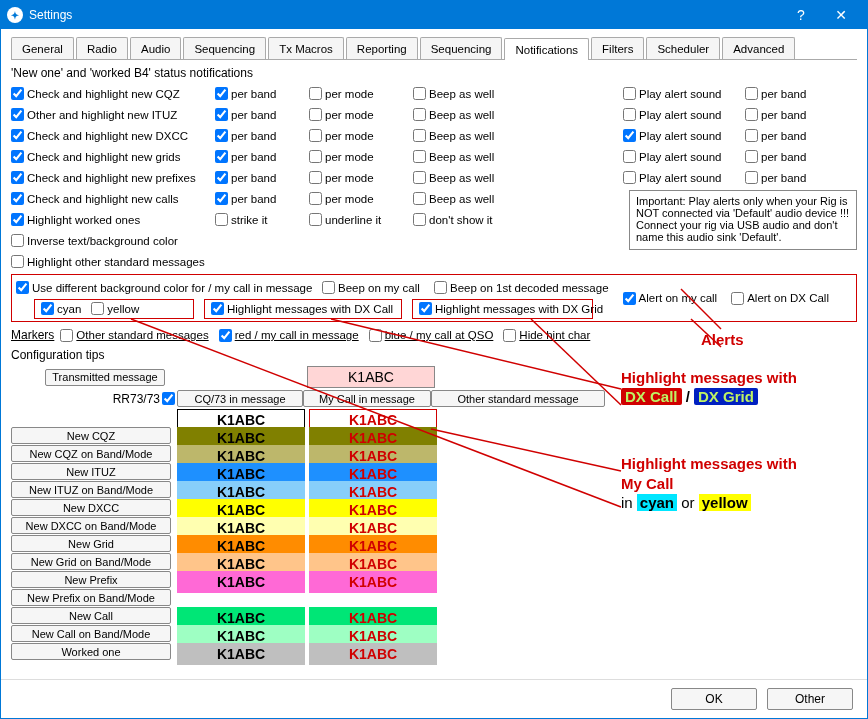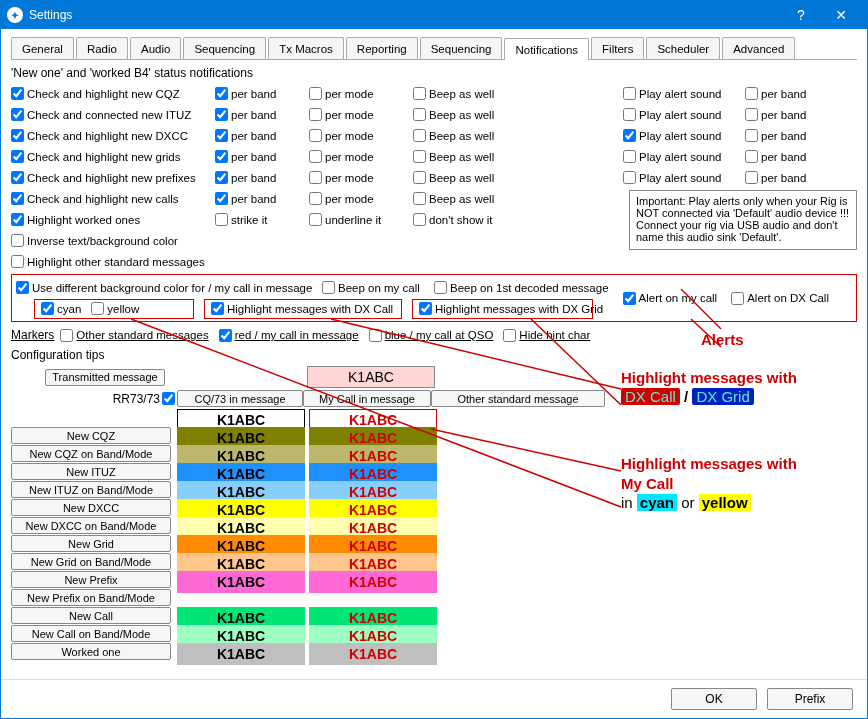--- a/index.html
+++ b/index.html
@@ -24,21 +24,21 @@
   .markers-row { display: flex; align-items: center; margin: 6px 0; gap: 6px; text-decoration: underline; }
   .config-tips { margin: 4px 0; }
   .color-table { margin-top: 4px; }
   .color-table .row { display: flex; height: 18px; align-items: stretch; }
   .btn-label { width: 160px; border: 1px solid #888; border-radius: 2px; text-align: center; font-size: 11px; background: #f6f6f6; cursor: pointer; display:flex;align-items:center;justify-content:center; margin-right: 6px; height:17px;}
   .swatch { width: 128px; text-align: center; font-size: 14px; font-weight: bold; display:flex;align-items:center;justify-content:center; border-bottom: 0px solid #ddd; height:22px;}
   .swatch + .swatch { margin-left: 4px; }
   .footer { display: flex; justify-content: flex-end; padding: 8px 14px; gap: 10px; border-top: 1px solid #ddd; }
   .footer button { width: 86px; height: 22px; border: 1px solid #888; border-radius: 2px; background: #f6f6f6; cursor: pointer; font-size: 12px;}
   .annot { position: absolute; font-size: 15px; font-weight: bold; color: #d00000; }
-  .badge { color: #5eead4; font-weight: normal; padding: 0 4px; border-radius: 2px; }
+  .badge { color: #bef264; font-weight: bold; padding: 0 4px; border-radius: 2px; }
   .cyan-bg { background: #00e6ff; color: #000; font-weight: bold; padding: 0 3px;}
   .yellow-bg { background: #ffff00; color: #000; font-weight: bold; padding: 0 3px;}
   svg.line { position:absolute; pointer-events:none; z-index: 5;}
 </style>
 </head>
 <body>
 
 <div class="window">
   <div class="titlebar">
     <div class="icon">✦</div>
@@ -81,21 +81,21 @@
                 <label>per mode</label>
               </span>
               <span class="check" style="width:110px;">
                 <input type="checkbox" style="">
                 <label>Beep as well</label>
               </span>
             </div>
             <div class="check-row">
               <span class="check" style="width:200px;">
                 <input type="checkbox" checked="" style="">
-                <label>Check and connected new ITUZ</label>
+                <label>Other and highlight new ITUZ</label>
               </span>
               <span class="check" style="width:90px;">
                 <input type="checkbox" checked="" style="">
                 <label>per band</label>
               </span>
               <span class="check" style="width:100px;">
                 <input type="checkbox" style="">
                 <label>per mode</label>
               </span>
               <span class="check" style="width:110px;">
@@ -464,15 +464,15 @@
       <line x1="720" y1="318" x2="690" y2="290" stroke="#d00000" stroke-width="1.5"></line>
       <line x1="620" y1="360" x2="330" y2="290" stroke="#d00000" stroke-width="1.5"></line>
       <line x1="620" y1="376" x2="530" y2="290" stroke="#d00000" stroke-width="1.5"></line>
       <line x1="620" y1="442" x2="430" y2="400" stroke="#d00000" stroke-width="1.5"></line>
       <line x1="620" y1="478" x2="130" y2="290" stroke="#d00000" stroke-width="1.5"></line>
     </svg>
   </div>
 
   <div class="footer">
     <button>OK</button>
-    <button>Prefix</button>
+    <button>Other</button>
   </div>
 </div>
 
 </body></html>

